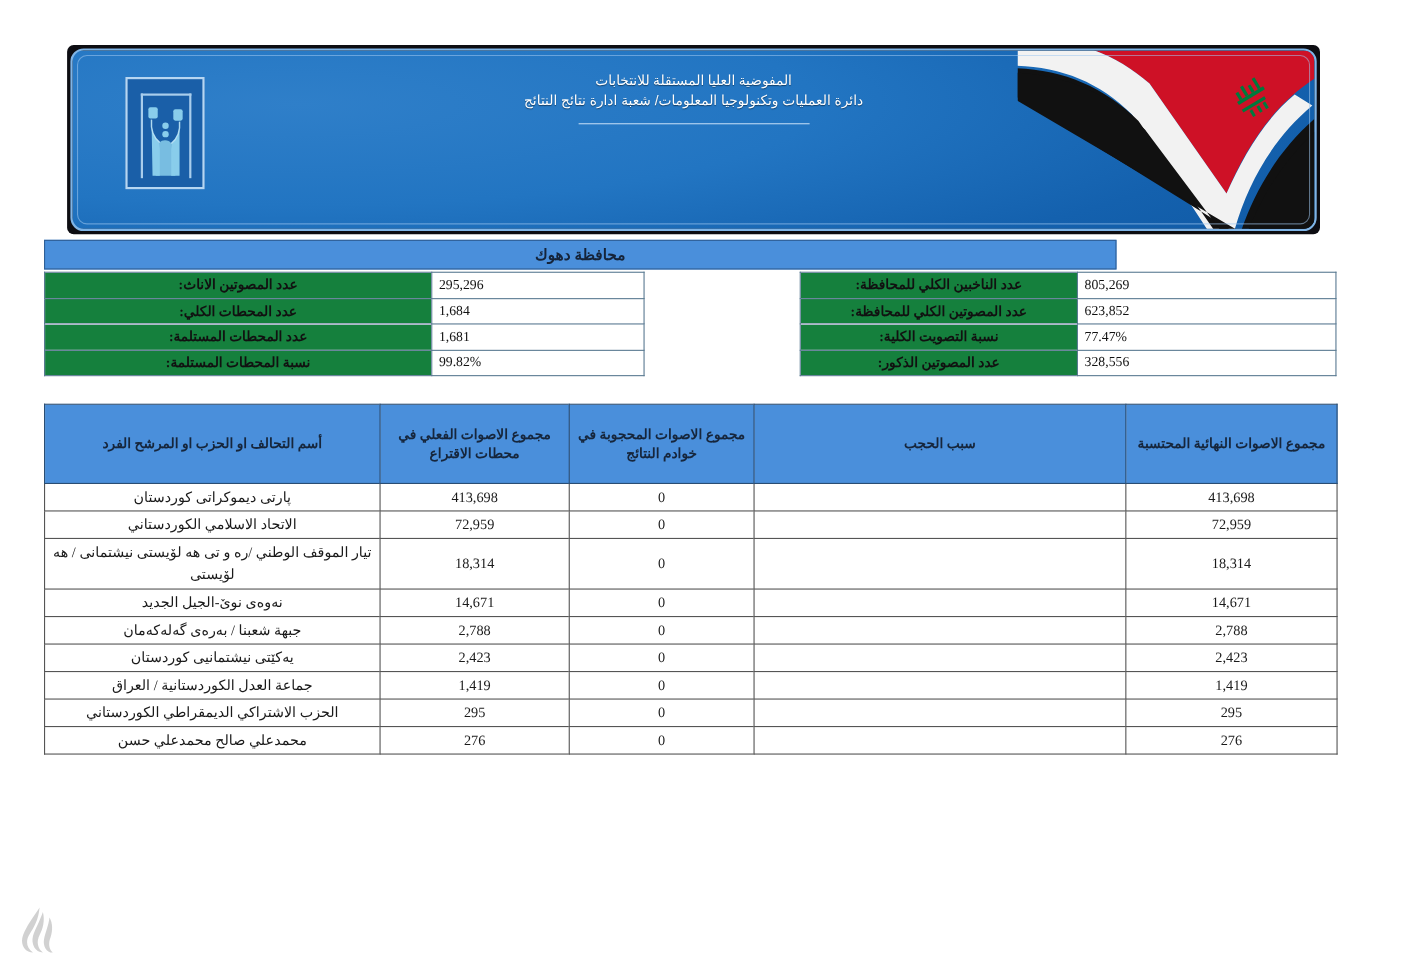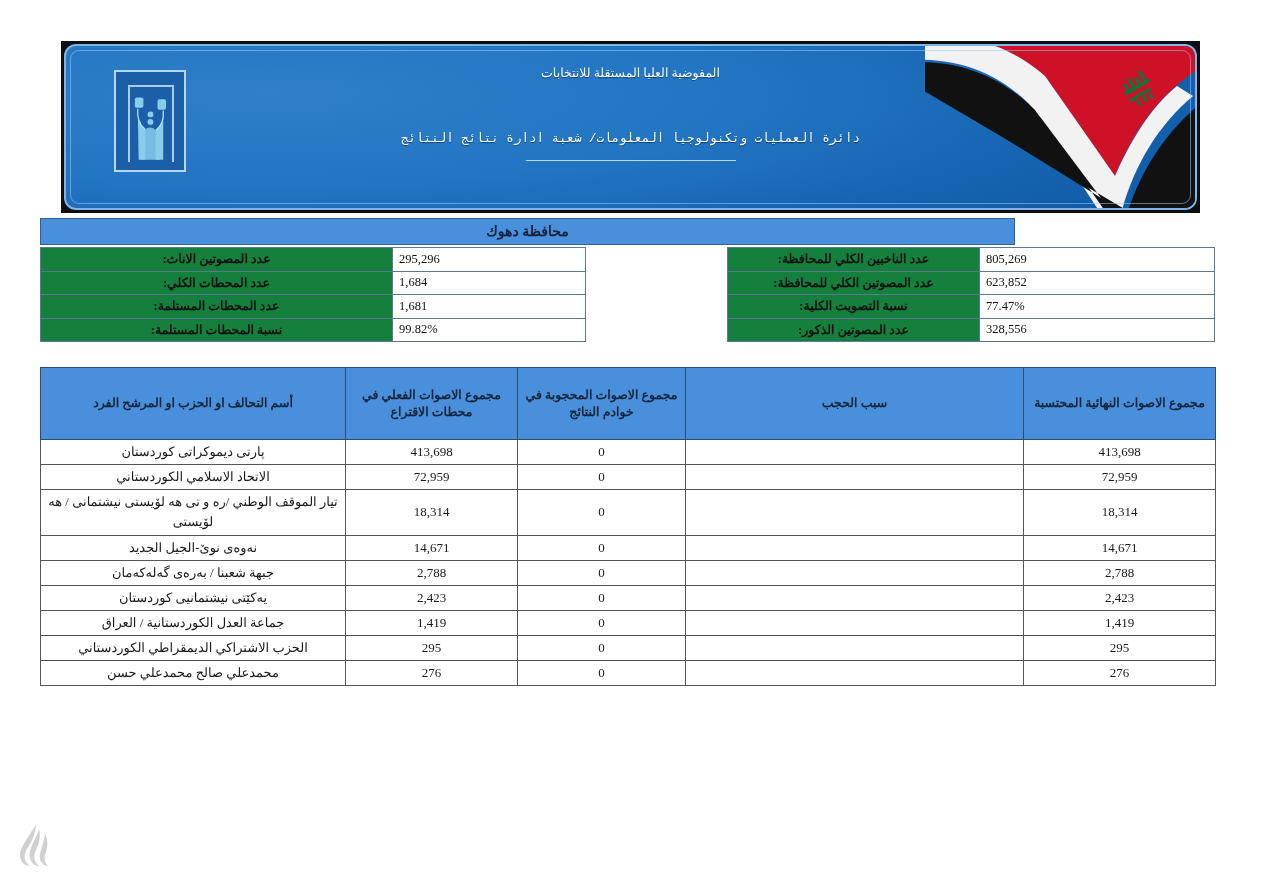--- a/index.html
+++ b/index.html
@@ -27,21 +27,21 @@
   
   .banner-wrap {
     position: absolute;
     left: 61px;
     top: 41px;
     width: 1139px;
     height: 172px;
     background: #0d0d12;
     padding: 3px;
     box-sizing: border-box;
-    border-radius: 0;
+    border-radius: 6px;
   }
   .banner {
     position: relative;
     width: 100%;
     height: 100%;
     border-radius: 12px;
     overflow: hidden;
     background:
       radial-gradient(ellipse 110% 150% at 18% 30%, #2f7fc9 0%, #2275c2 38%, #1461ae 70%, #0e56a0 100%);
     border: 2px solid #7fb4e6;
@@ -101,22 +101,21 @@
     font-size: 12.5px;
     letter-spacing: .2px;
     text-shadow: 0 1px 1px rgba(0,0,0,.45);
     line-height: 1.45;
     font-family: "Liberation Serif", "DejaVu Serif", serif;
   }
   .org-line2 {
     font-size: 12.5px;
     text-shadow: 0 1px 1px rgba(0,0,0,.45);
     line-height: 1.45;
-    font-family: Liberation Mono, monospace;
-    margin-top: 48px;
+    font-family: Liberation Sans, sans-serif;
   }
   .rule {
     width: 210px;
     height: 1px;
     background: rgba(225,240,255,.8);
     margin: 12px auto 0;
   }
   .main-title {
     margin-top: 14px;
     font-size: 33px;

